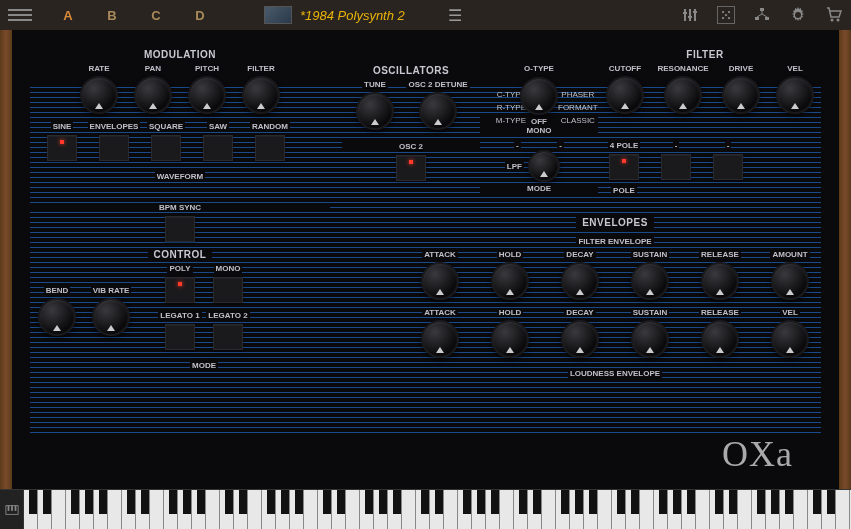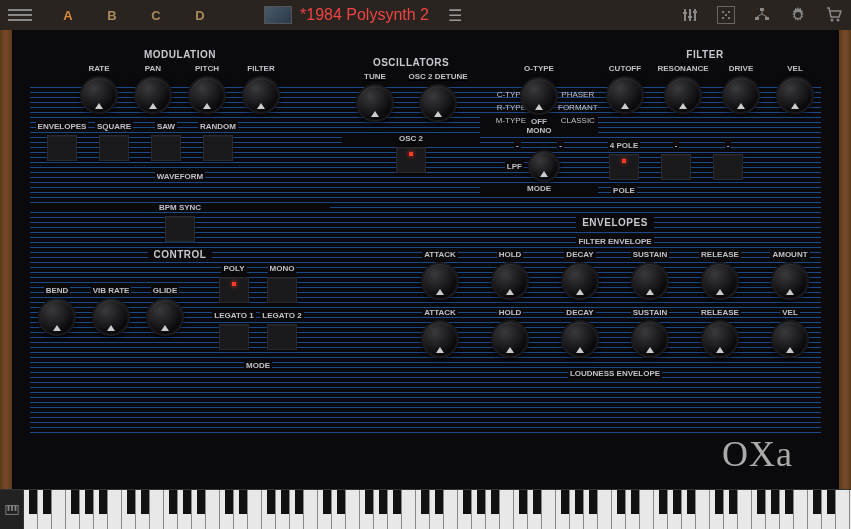--- a/index.html
+++ b/index.html
@@ -55,23 +55,24 @@
   align-items: center;
   gap: 8px;
 }
 .preset-thumb {
   width: 28px;
   height: 18px;
   background: linear-gradient(135deg, #4a5a6a, #2a3a4a);
   border: 1px solid #555;
 }
 .preset-name {
-  color: #ef4444;
-  font-size: 16px;
+  color: #eab308;
+  font-size: 13px;
   min-width: 140px;
+  font-style: italic;
 }
 .preset-menu {
   width: 20px;
   color: #999;
   font-size: 16px;
   cursor: pointer;
 }
 .toolbar-right {
   margin-left: auto;
   display: flex;
@@ -183,21 +184,21 @@
   content: '';
   position: absolute;
   width: 4px; height: 4px;
   background: #ff3a2a;
   top: 4px; left: 50%;
   transform: translateX(-50%);
   box-shadow: 0 0 4px #ff3a2a;
 }
 
 .mod-section { position: absolute; left: 0; top: 0; width: 300px; }
-.osc-section { position: absolute; left: 312px; top: 8px; width: 138px; text-decoration: underline; }
+.osc-section { position: absolute; left: 312px; top: 16px; width: 138px; text-decoration: underline; }
 .filter-section { position: absolute; left: 450px; top: 0; width: 360px; }
 .control-section { position: absolute; left: 0; top: 200px; width: 300px; }
 .env-section { position: absolute; left: 360px; top: 168px; width: 450px; }
 
 .knob-col { width: 54px; display: flex; flex-direction: column; align-items: center; gap: 3px; }
 .knob-row { display: flex; justify-content: center; }
 
 .btn-col { width: 52px; display: flex; flex-direction: column; align-items: center; gap: 4px; }
 .btn-row { display: flex; justify-content: flex-start; margin-top: 8px; }
 
@@ -354,20 +355,24 @@
               <div class="knob-label">PITCH</div>
               <div class="knob"></div>
             </div>
           <div class="knob-col">
               <div class="knob-label">FILTER</div>
               <div class="knob"></div>
             </div>
         </div>
         <div class="btn-row" style="margin-left:6px">
           <div class="btn-col">
+              <div class="knob-label">SINE</div>
+              <div class="sq-btn lit"></div>
+            </div>
+          <div class="btn-col">
               <div class="knob-label">ENVELOPES</div>
               <div class="sq-btn"></div>
             </div>
           <div class="btn-col">
               <div class="knob-label">SQUARE</div>
               <div class="sq-btn"></div>
             </div>
           <div class="btn-col">
               <div class="knob-label">SAW</div>
               <div class="sq-btn"></div>
@@ -474,24 +479,20 @@
       <div class="control-section">
         <div class="sec-header"><span class="section-label">CONTROL</span></div>
         <div style="display:flex">
           <div class="knob-row" style="margin-top:22px">
             <div class="knob-col">
                 <div class="knob-label">BEND</div>
                 <div class="knob"></div>
               </div>
             <div class="knob-col">
                 <div class="knob-label">VIB RATE</div>
-                <div class="knob"></div>
-              </div>
-            <div class="knob-col">
-                <div class="knob-label">GLIDE</div>
                 <div class="knob"></div>
               </div>
           </div>
           <div style="margin-left:18px">
             <div class="btn-row" style="margin-top:0">
               <div class="btn-col" style="width:48px">
                   <div class="knob-label">POLY</div>
                   <div class="sq-btn lit"></div>
                 </div>
               <div class="btn-col" style="width:48px">

